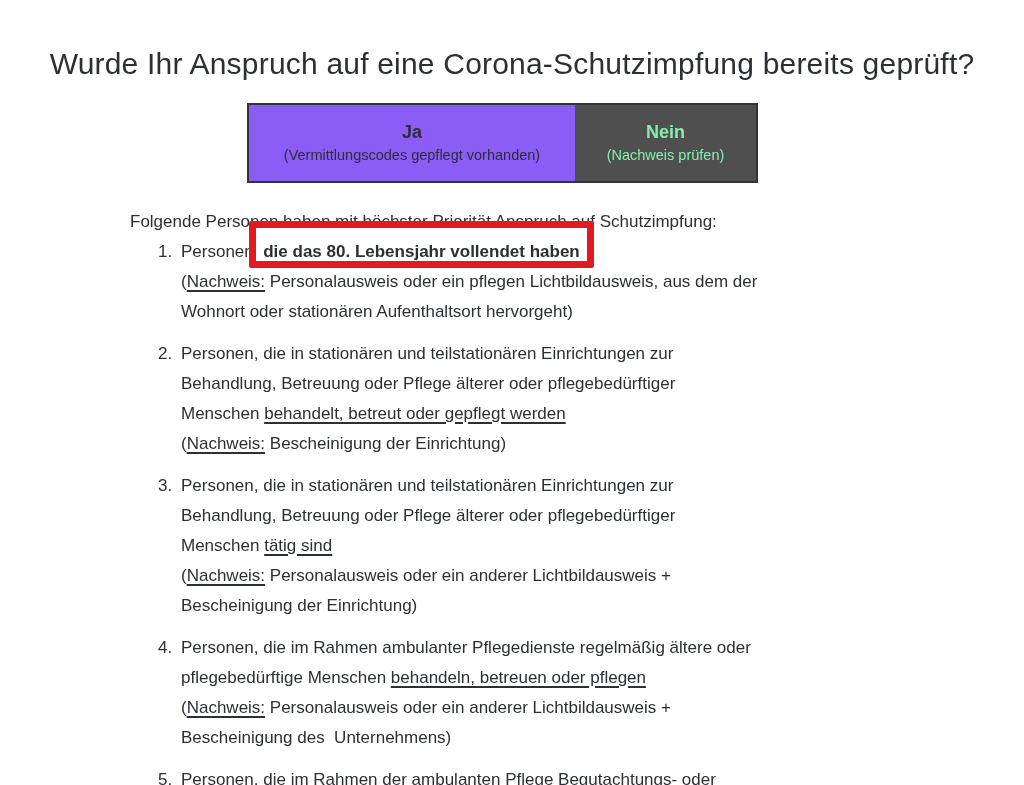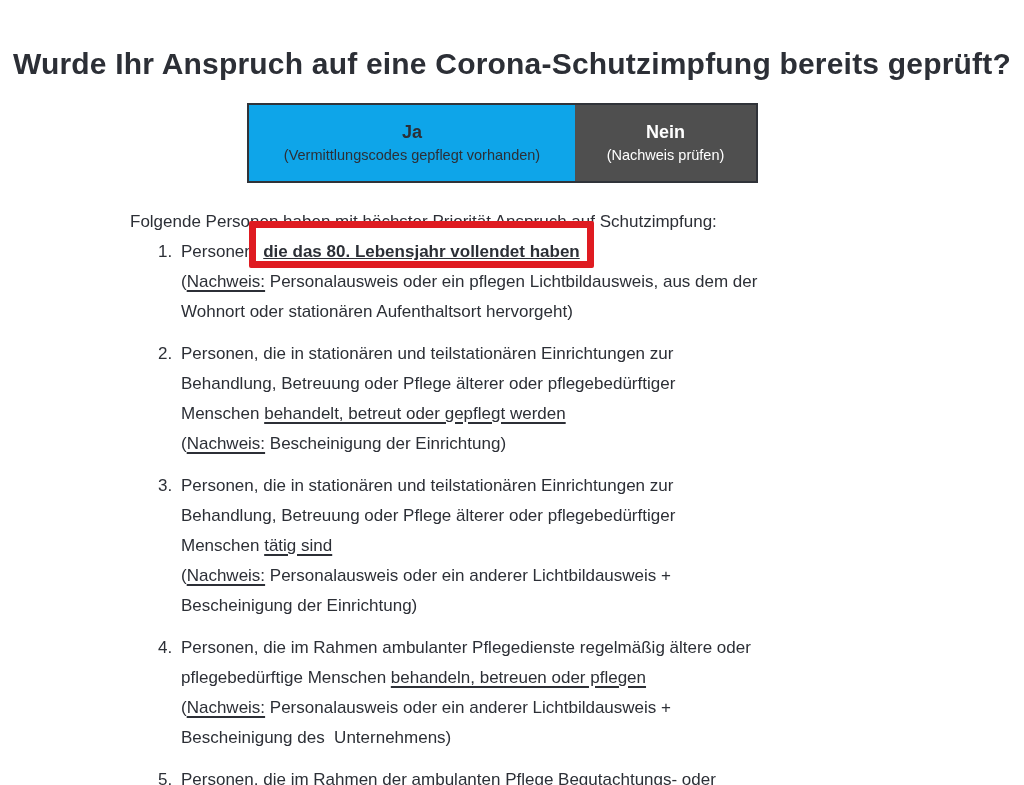--- a/index.html
+++ b/index.html
@@ -14,21 +14,21 @@
     width: 1024px; height: 785px;
     overflow: hidden;
     background: var(--page-bg);
     font-family: "Liberation Sans", sans-serif;
     color: var(--text-color);
   }
   .page-title {
     margin-top: 46px;
     text-align: center;
     font-size: 30px;
-    font-weight: 700;
+    font-weight: 400;
     letter-spacing: 0.2px;
     line-height: 36px;
   }
   .content {
     margin-left: 130px;
     width: 745px;
   }
   .tab-box {
     margin-top: 21px;
     margin-left: 117px;
@@ -38,22 +38,22 @@
     display: flex;
   }
   .tab {
     display: flex;
     flex-direction: column;
     align-items: center;
     justify-content: center;
     gap: 7px;
     cursor: pointer;
   }
-  .tab-ja { width: 326px; background: #0ea5e9; }
-  .tab-nein { flex: 1; background: var(--tab-selected-bg); color: #ffffff; }
+  .tab-ja { width: 326px; background: #8b5cf6; }
+  .tab-nein { flex: 1; background: var(--tab-selected-bg); color: #86efac; }
   .tab-title { font-size: 18px; font-weight: 700; line-height: 18px; }
   .tab-subtitle { font-size: 14.5px; line-height: 15px; }
   .intro {
     margin-top: 24px;
     font-size: 17px;
     line-height: 30px;
   }
   ol[data-name="priority-list"] {
     margin-top: 0;
     padding-left: 47px;
@@ -69,21 +69,20 @@
   .b { font-weight: 400; }
   .u {
     text-decoration: underline;
     text-decoration-thickness: 2px;
     text-underline-offset: 3px;
   }
   .hl {
     position: relative;
     z-index: 1;
     font-weight: 700;
-    text-decoration: underline;
   }
   .hl::before {
     content: "";
     position: absolute;
     left: -14px; right: -14px;
     top: -21px; bottom: -7px;
     background: #ffffff;
     border: 7px solid var(--highlight-red);
     border-radius: 2px;
     z-index: -1;

